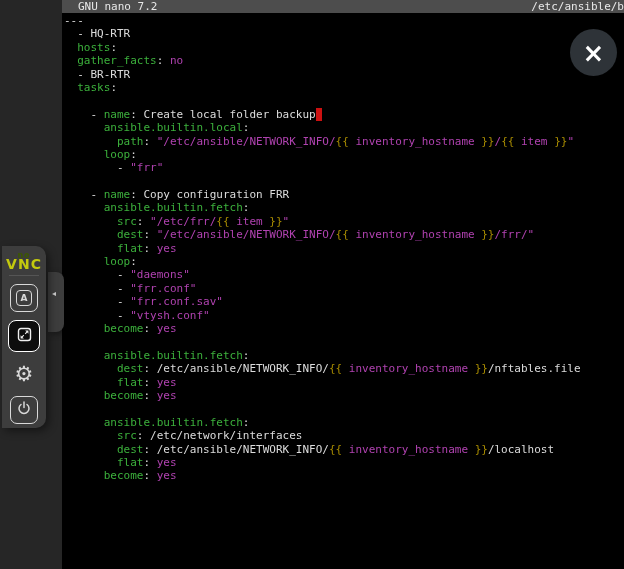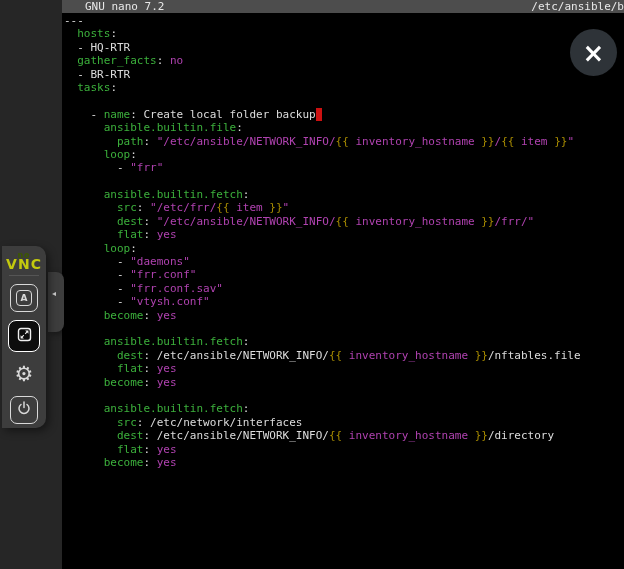--- a/index.html
+++ b/index.html
@@ -6,21 +6,21 @@
   html,body { width:624px; height:569px; overflow:hidden; background:var(--page_bg,#262626); }
   .viewport { position:relative; width:624px; height:569px; background:var(--page_bg,#262626);
               font-family:"DejaVu Sans Mono",monospace; }
 
   
   .terminal { position:absolute; left:62px; top:0; width:562px; height:569px;
               background:var(--terminal_bg,#000); }
   .titlebar { position:absolute; left:0; top:0; width:100%; height:13px;
               background:var(--titlebar_bg,#4d4d4d); color:var(--titlebar_text,#e8e8e8);
               font-size:11px; line-height:13px; display:flex; justify-content:space-between;
-              padding-left:23px; white-space:nowrap; overflow:hidden; }
+              padding-left:16px; white-space:nowrap; overflow:hidden; }
   .editor { position:absolute; left:2px; top:14px; right:0; bottom:0;
             font-size:11px; line-height:13.4px; overflow:hidden; }
   .code-line { white-space:pre; height:13.4px; }
   .t-p { color:var(--plain,#dcdcdc); }
   .t-k { color:var(--key,#3cb13c); }
   .t-s { color:var(--string,#b042b0); }
   .t-j { color:var(--jinja,#a68a00); }
   .t-c { background:var(--cursor,#cc1111); color:transparent; }
 
   
@@ -63,51 +63,52 @@
 <div class="viewport">
 
   <div class="terminal">
     <div class="titlebar">
       <span>GNU nano 7.2</span>
       <span>/etc/ansible/b</span>
     </div>
     <div class="editor">
       <div>
           <div class="code-line"><span class="t-p">---</span></div>
+          <div class="code-line"><span class="t-p">  - HQ-RTR</span></div>
           <div class="code-line"><span class="t-p">  </span><span class="t-k">hosts</span><span class="t-p">:</span></div>
-          <div class="code-line"><span class="t-p">  - HQ-RTR</span></div>
           <div class="code-line"><span class="t-p">  </span><span class="t-k">gather_facts</span><span class="t-p">: </span><span class="t-s">no</span></div>
           <div class="code-line"><span class="t-p">  - BR-RTR</span></div>
           <div class="code-line"><span class="t-p">  </span><span class="t-k">tasks</span><span class="t-p">:</span></div>
           <div class="code-line">&nbsp;</div>
           <div class="code-line"><span class="t-p">    - </span><span class="t-k">name</span><span class="t-p">: Create local folder backup</span><span class="t-c"> </span></div>
-          <div class="code-line"><span class="t-p">      </span><span class="t-k">ansible.builtin.file</span><span class="t-p">:</span></div>
+          <div class="code-line"><span class="t-p">      </span><span class="t-k">ansible.builtin.local</span><span class="t-p">:</span></div>
           <div class="code-line"><span class="t-p">        </span><span class="t-k">path</span><span class="t-p">: </span><span class="t-s">"/etc/ansible/NETWORK_INFO/</span><span class="t-j">{{</span><span class="t-s"> inventory_hostname </span><span class="t-j">}}</span><span class="t-s">/</span><span class="t-j">{{</span><span class="t-s"> item </span><span class="t-j">}}</span><span class="t-s">"</span></div>
           <div class="code-line"><span class="t-p">      </span><span class="t-k">loop</span><span class="t-p">:</span></div>
           <div class="code-line"><span class="t-p">        - </span><span class="t-s">"frr"</span></div>
           <div class="code-line">&nbsp;</div>
+          <div class="code-line"><span class="t-p">    - </span><span class="t-k">name</span><span class="t-p">: Copy configuration FRR</span></div>
           <div class="code-line"><span class="t-p">      </span><span class="t-k">ansible.builtin.fetch</span><span class="t-p">:</span></div>
           <div class="code-line"><span class="t-p">        </span><span class="t-k">src</span><span class="t-p">: </span><span class="t-s">"/etc/frr/</span><span class="t-j">{{</span><span class="t-s"> item </span><span class="t-j">}}</span><span class="t-s">"</span></div>
           <div class="code-line"><span class="t-p">        </span><span class="t-k">dest</span><span class="t-p">: </span><span class="t-s">"/etc/ansible/NETWORK_INFO/</span><span class="t-j">{{</span><span class="t-s"> inventory_hostname </span><span class="t-j">}}</span><span class="t-s">/frr/"</span></div>
           <div class="code-line"><span class="t-p">        </span><span class="t-k">flat</span><span class="t-p">: </span><span class="t-s">yes</span></div>
           <div class="code-line"><span class="t-p">      </span><span class="t-k">loop</span><span class="t-p">:</span></div>
           <div class="code-line"><span class="t-p">        - </span><span class="t-s">"daemons"</span></div>
           <div class="code-line"><span class="t-p">        - </span><span class="t-s">"frr.conf"</span></div>
           <div class="code-line"><span class="t-p">        - </span><span class="t-s">"frr.conf.sav"</span></div>
           <div class="code-line"><span class="t-p">        - </span><span class="t-s">"vtysh.conf"</span></div>
           <div class="code-line"><span class="t-p">      </span><span class="t-k">become</span><span class="t-p">: </span><span class="t-s">yes</span></div>
           <div class="code-line">&nbsp;</div>
           <div class="code-line"><span class="t-p">      </span><span class="t-k">ansible.builtin.fetch</span><span class="t-p">:</span></div>
           <div class="code-line"><span class="t-p">        </span><span class="t-k">dest</span><span class="t-p">: /etc/ansible/NETWORK_INFO/</span><span class="t-j">{{</span><span class="t-s"> inventory_hostname </span><span class="t-j">}}</span><span class="t-p">/nftables.file</span></div>
           <div class="code-line"><span class="t-p">        </span><span class="t-k">flat</span><span class="t-p">: </span><span class="t-s">yes</span></div>
           <div class="code-line"><span class="t-p">      </span><span class="t-k">become</span><span class="t-p">: </span><span class="t-s">yes</span></div>
           <div class="code-line">&nbsp;</div>
           <div class="code-line"><span class="t-p">      </span><span class="t-k">ansible.builtin.fetch</span><span class="t-p">:</span></div>
           <div class="code-line"><span class="t-p">        </span><span class="t-k">src</span><span class="t-p">: /etc/network/interfaces</span></div>
-          <div class="code-line"><span class="t-p">        </span><span class="t-k">dest</span><span class="t-p">: /etc/ansible/NETWORK_INFO/</span><span class="t-j">{{</span><span class="t-s"> inventory_hostname </span><span class="t-j">}}</span><span class="t-p">/directory</span></div>
+          <div class="code-line"><span class="t-p">        </span><span class="t-k">dest</span><span class="t-p">: /etc/ansible/NETWORK_INFO/</span><span class="t-j">{{</span><span class="t-s"> inventory_hostname </span><span class="t-j">}}</span><span class="t-p">/localhost</span></div>
           <div class="code-line"><span class="t-p">        </span><span class="t-k">flat</span><span class="t-p">: </span><span class="t-s">yes</span></div>
           <div class="code-line"><span class="t-p">      </span><span class="t-k">become</span><span class="t-p">: </span><span class="t-s">yes</span></div>
         </div>
     </div>
   </div>
 
   <div class="sidebar">
     <div class="logo">
       <span class="l1">no</span>
       <span class="l2">VNC</span>

